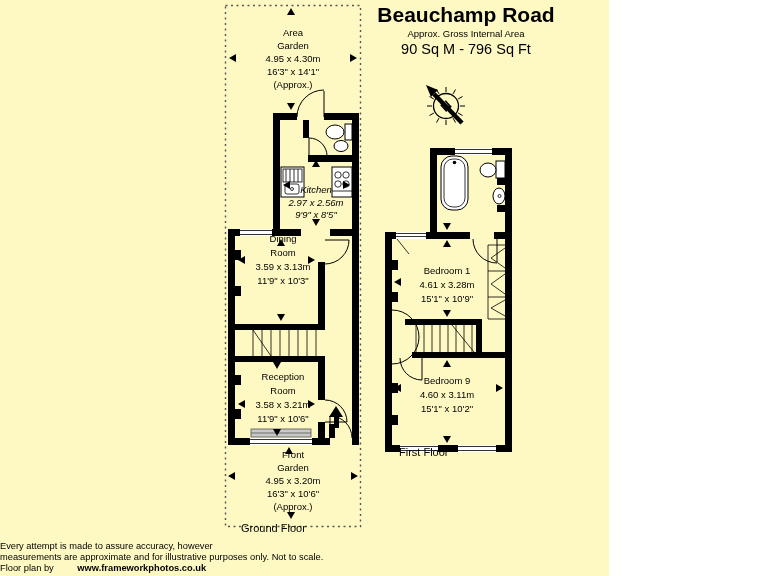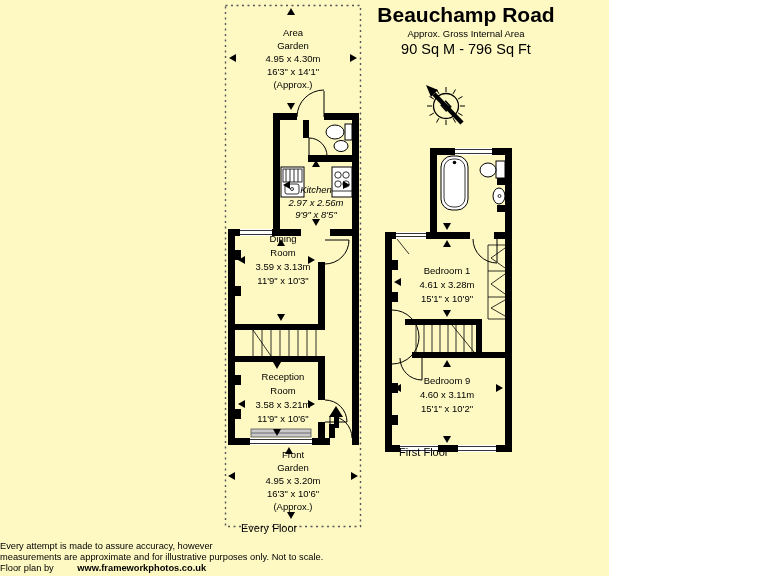--- a/index.html
+++ b/index.html
@@ -323,21 +323,21 @@
 </div>
 
 <div class="lbl" style="left:243px;top:448px;width:100px;">
   <div>Front</div>
   <div>Garden</div>
   <div>4.95 x 3.20m</div>
   <div>16'3" x 10'6"</div>
   <div>(Approx.)</div>
 </div>
 
-<div class="floor-lbl" style="left:241px;top:522px;">Every Floor</div>
+<div class="floor-lbl" style="left:241px;top:522px;">Ground Floor</div>
 
 <div class="lbl lh14" style="left:397px;top:264px;width:100px;">
   <div>Bedroom 1</div>
   <div>4.61 x 3.28m</div>
   <div>15'1" x 10'9"</div>
 </div>
 
 <div class="lbl lh14" style="left:397px;top:374px;width:100px;">
   <div>Bedroom 9</div>
   <div>4.60 x 3.11m</div>

